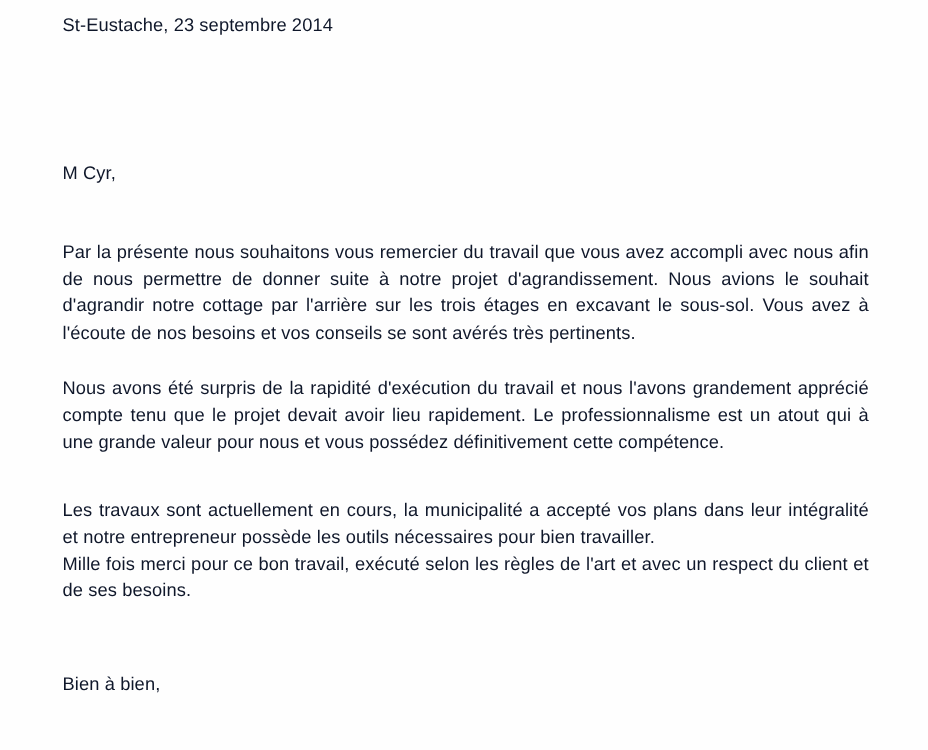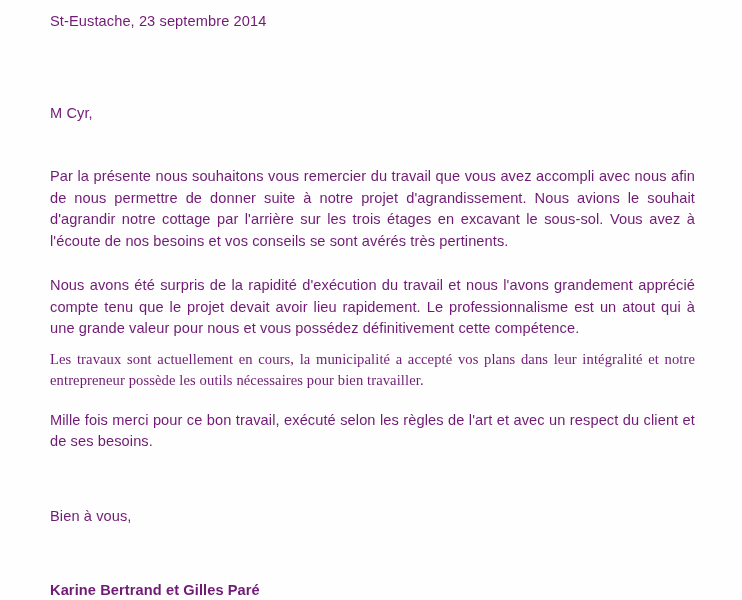--- a/index.html
+++ b/index.html
@@ -11,57 +11,57 @@
     height: 600px;
     overflow: hidden;
     background: #fefefe;
     font-family: "Liberation Sans", "DejaVu Sans", sans-serif;
   }
   .page {
     position: relative;
     width: 742px;
     height: 600px;
     background: #fefefe;
-    color: #701a75;
+    color: #0f172a;
     box-sizing: border-box;
     padding: 11px 47px 12px 50px;
     font-size: 14.6px;
     line-height: 21.5px;
     letter-spacing: 0.1px;
   }
   .line-block {
     margin: 0;
     white-space: nowrap;
   }
   .para {
     margin: 0;
     text-align: justify;
     text-justify: inter-word;
   }
   .dateline      { margin-top: 0; }
-  .salutation    { margin-top: 70px; }
+  .salutation    { margin-top: 96px; }
   .para-1        { margin-top: 42px; }
   .para-2        { margin-top: 23px; }
-  .para-3        { margin-top: 9px; font-family: Liberation Serif, serif; }
-  .para-4        { margin-top: 18px; }
+  .para-3        { margin-top: 33px; }
+  .para-4        { }
   .closing       { margin-top: 53px; }
   .signature     { margin-top: 52.5px; font-weight: bold; }
 </style>
 </head>
 <body>
 
 <div class="page">
   <div class="line-block dateline">St-Eustache, 23 septembre 2014</div>
 
   <div class="line-block salutation">M Cyr,</div>
 
   <p class="para para-1">Par la présente nous souhaitons vous remercier du travail que vous avez accompli avec nous afin de nous permettre de donner suite à notre projet d'agrandissement. Nous avions le souhait d'agrandir notre cottage par l'arrière sur les trois étages en excavant le sous-sol. Vous avez à l'écoute de nos besoins et vos conseils se sont avérés très pertinents.</p>
 
   <p class="para para-2">Nous avons été surpris de la rapidité d'exécution du travail et nous l'avons grandement apprécié compte tenu que le projet devait avoir lieu rapidement. Le professionnalisme est un atout qui à une grande valeur pour nous et vous possédez définitivement cette compétence.</p>
 
   <p class="para para-3">Les travaux sont actuellement en cours, la municipalité a accepté vos plans dans leur intégralité et notre entrepreneur possède les outils nécessaires pour bien travailler.</p>
 
   <p class="para para-4">Mille fois merci pour ce bon travail, exécuté selon les règles de l'art et avec un respect du client et de ses besoins.</p>
 
-  <div class="line-block closing">Bien à vous,</div>
+  <div class="line-block closing">Bien à bien,</div>
 
   <div class="line-block signature">Karine Bertrand et Gilles Paré</div>
 </div>
 
 </body></html>

